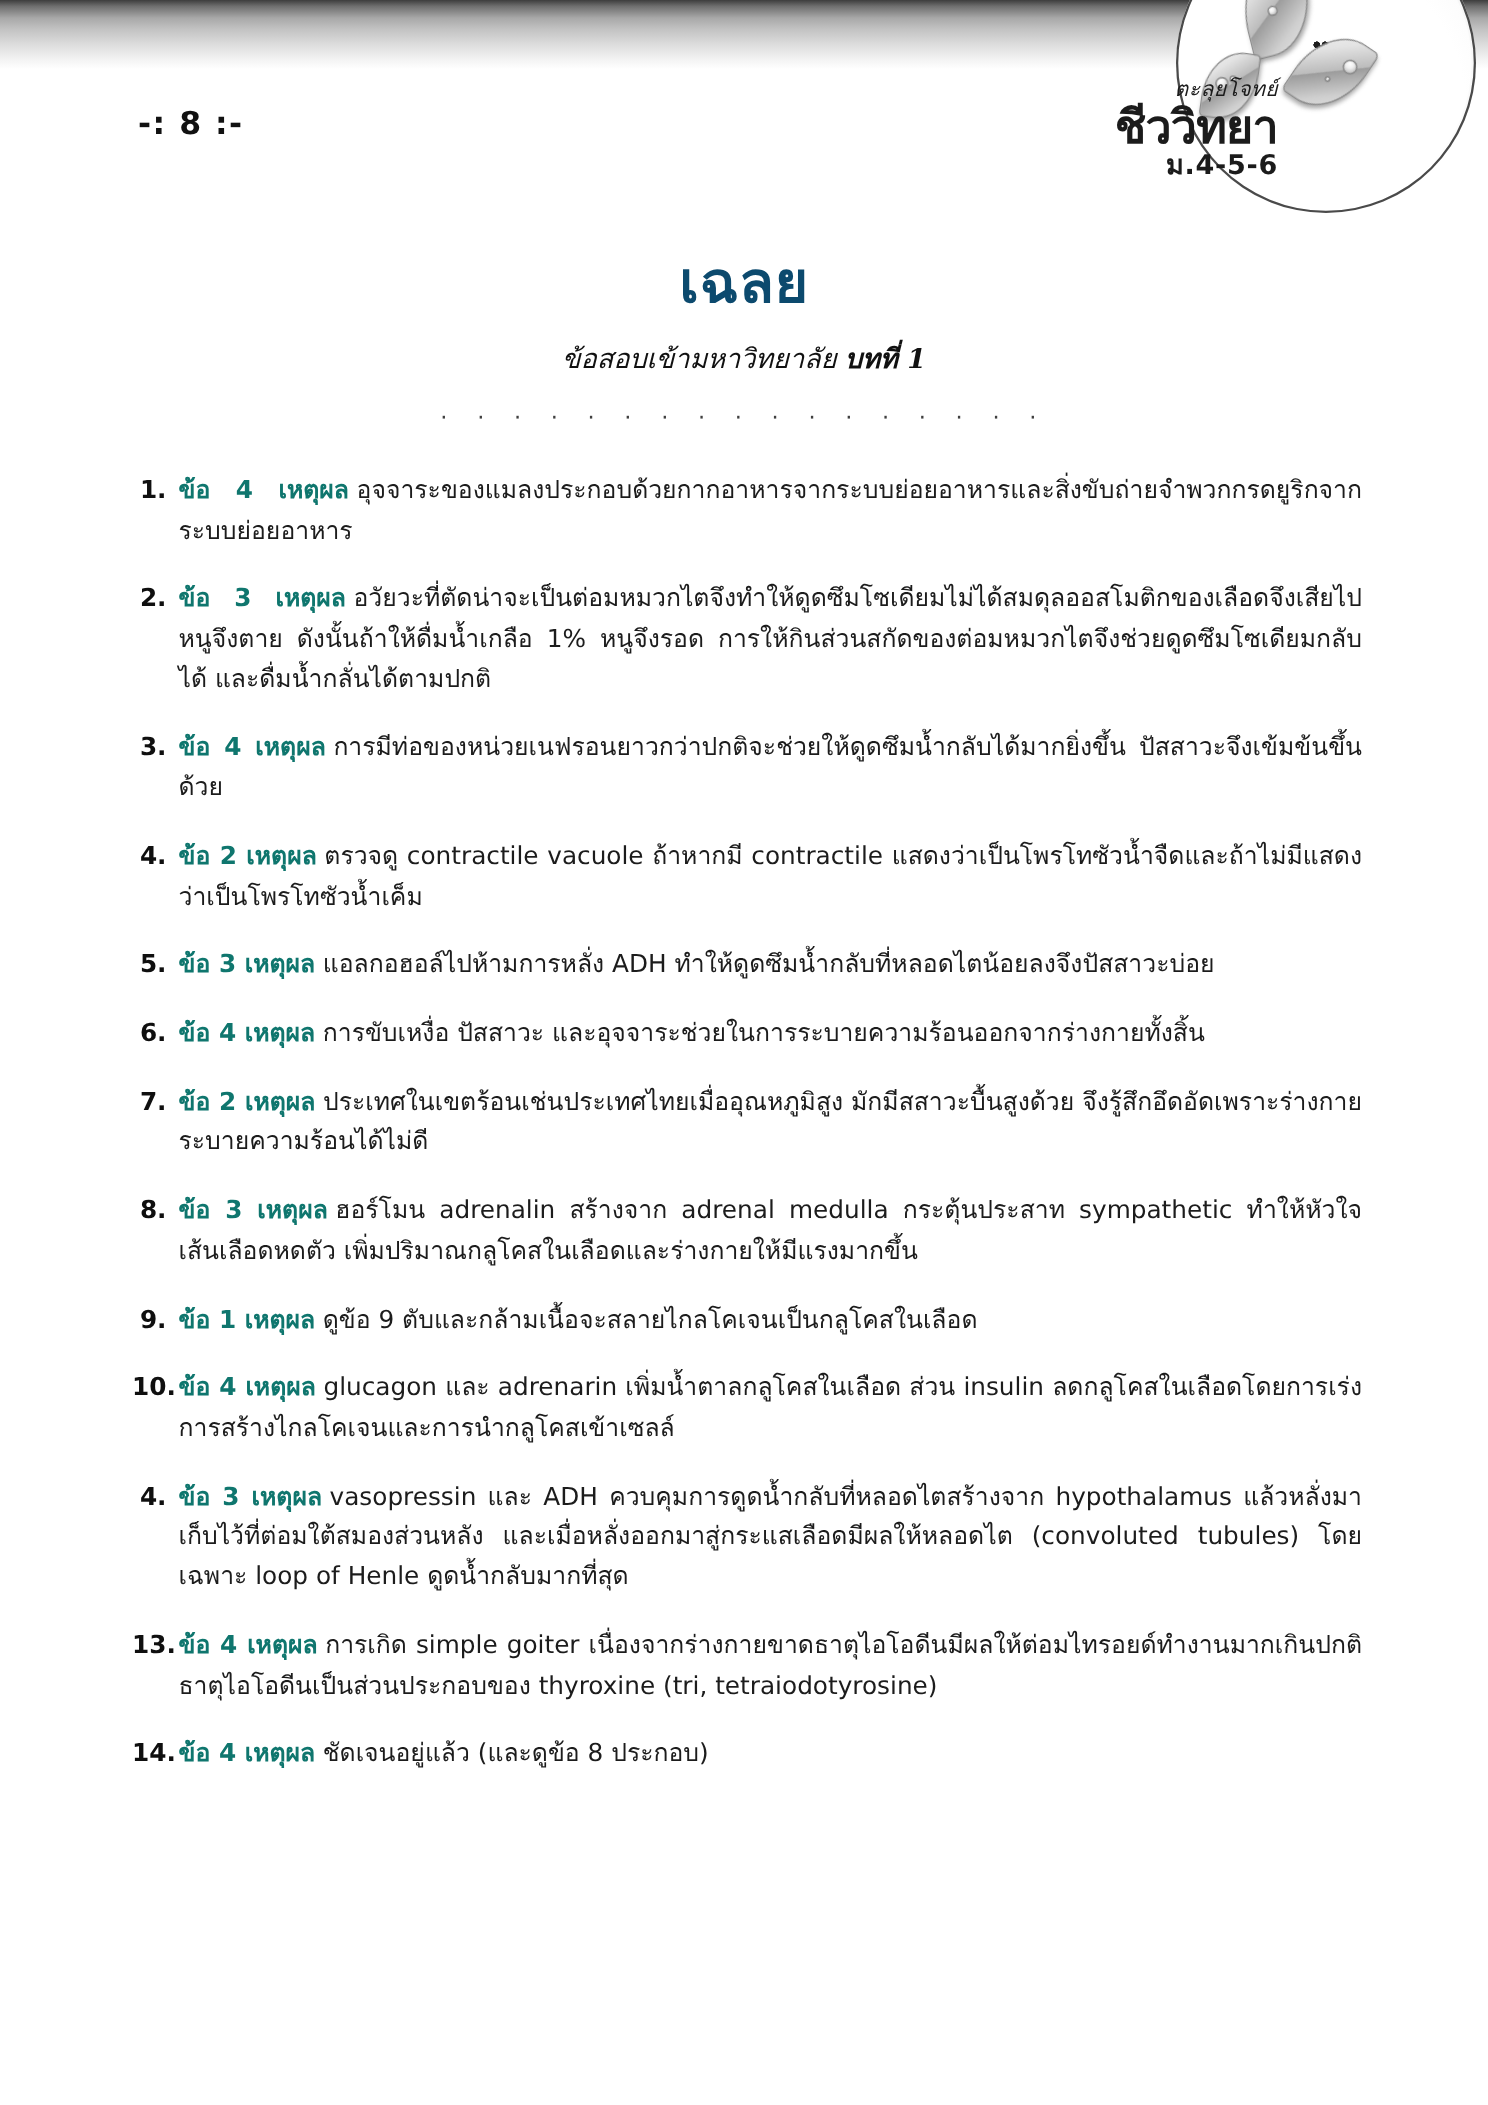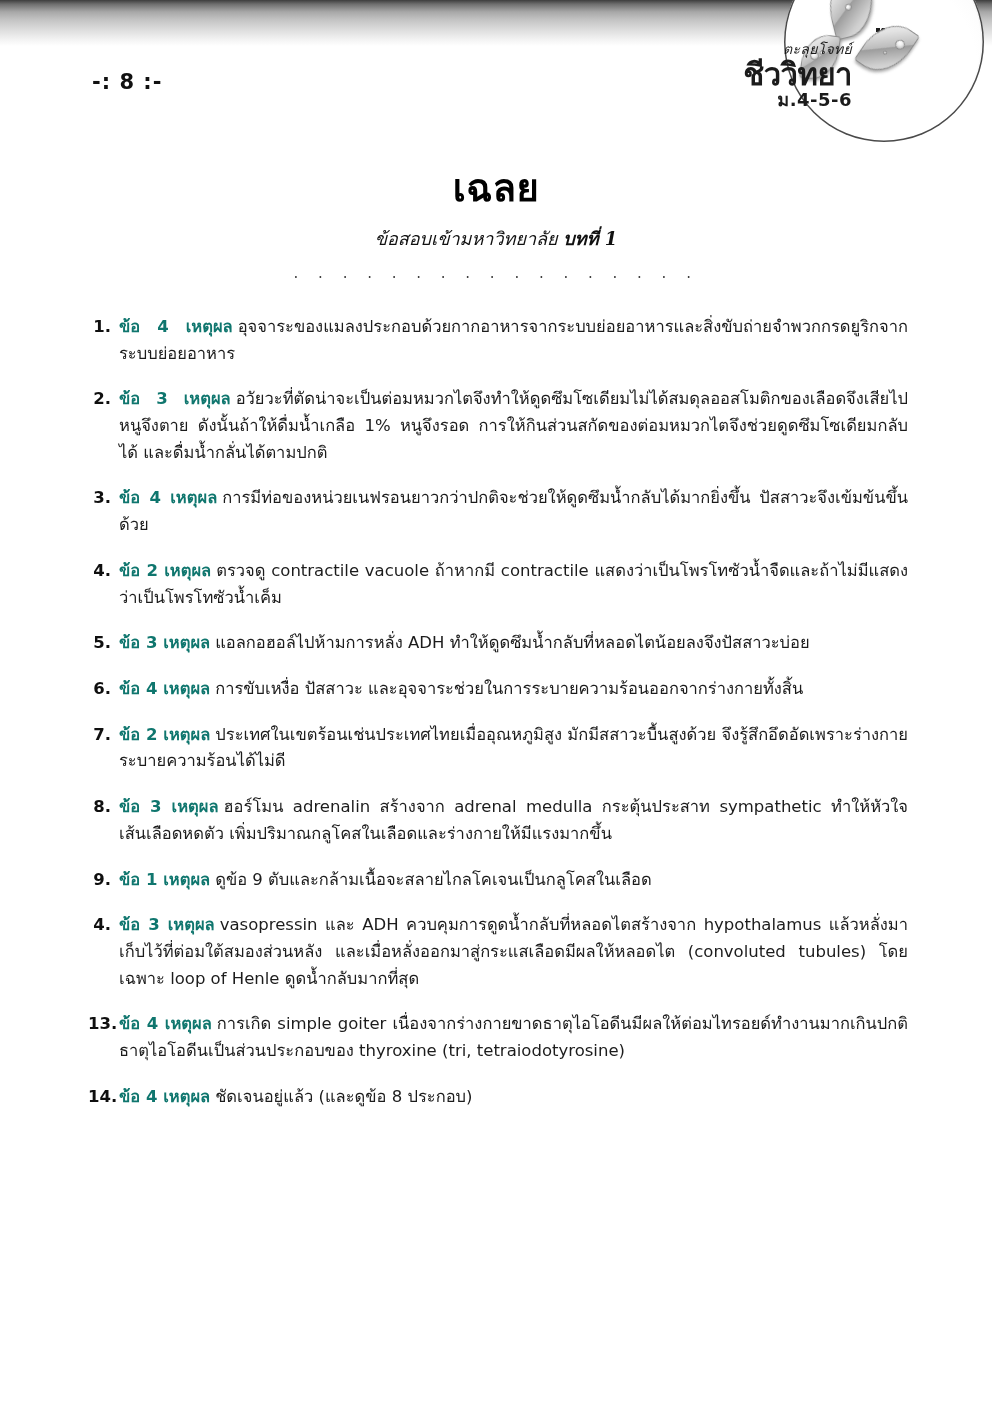--- a/index.html
+++ b/index.html
@@ -52,21 +52,21 @@
   #logo-circle::after {
     content: "";
     position: absolute;
     left: 3px; right: 3px; top: 3px; bottom: 3px;
     border-radius: 50%;
     background: radial-gradient(circle at 45% 65%, #ffffff 0%, #ffffff 62%, #fafafa 80%, #f2f2f2 100%);
   }
   .logo-text-wrap {
     position: absolute;
     right: 132px;
-    top: 100px;
+    top: 111px;
     text-align: right;
     white-space: nowrap;
     z-index: 6;
     color: #1b1b1b;
   }
   #logo-sub1 {
     font-family: "DejaVu Serif", "Liberation Serif", serif;
     font-style: italic;
     font-size: 14px;
     line-height: 1;
@@ -144,21 +144,21 @@
   #content {
     position: absolute;
     top: 0; left: 0;
     width: 992px;
     z-index: 2;
   }
   #doc-title {
     text-align: center;
     font-size: 38px;
     font-weight: bold;
-    color: #000000;
+    color: #0c4a6e;
     margin-top: 168px;
     letter-spacing: 0.5px;
     line-height: 1.1;
   }
   #doc-subtitle {
     text-align: center;
     font-family: "DejaVu Serif", "Liberation Serif", serif;
     font-style: italic;
     font-size: 18px;
     color: #111;
@@ -291,20 +291,24 @@
       </div>
       <div class="answer-item">
         <div class="item-number">8.</div>
         <div class="item-body"><span class="answer-label">ข้อ 3 เหตุผล</span><span class="answer-text">ฮอร์โมน adrenalin สร้างจาก adrenal medulla กระตุ้นประสาท sympathetic ทำให้หัวใจเส้นเลือดหดตัว เพิ่มปริมาณกลูโคสในเลือดและร่างกายให้มีแรงมากขึ้น</span></div>
       </div>
       <div class="answer-item">
         <div class="item-number">9.</div>
         <div class="item-body"><span class="answer-label">ข้อ 1 เหตุผล</span><span class="answer-text">ดูข้อ 9 ตับและกล้ามเนื้อจะสลายไกลโคเจนเป็นกลูโคสในเลือด</span></div>
       </div>
       <div class="answer-item">
+        <div class="item-number">10.</div>
+        <div class="item-body"><span class="answer-label">ข้อ 4 เหตุผล</span><span class="answer-text">glucagon และ adrenarin เพิ่มน้ำตาลกลูโคสในเลือด ส่วน insulin ลดกลูโคสในเลือดโดยการเร่งการสร้างไกลโคเจนและการนำกลูโคสเข้าเซลล์</span></div>
+      </div>
+      <div class="answer-item">
         <div class="item-number">4.</div>
         <div class="item-body"><span class="answer-label">ข้อ 3 เหตุผล</span><span class="answer-text">vasopressin และ ADH ควบคุมการดูดน้ำกลับที่หลอดไตสร้างจาก hypothalamus แล้วหลั่งมาเก็บไว้ที่ต่อมใต้สมองส่วนหลัง และเมื่อหลั่งออกมาสู่กระแสเลือดมีผลให้หลอดไต (convoluted tubules) โดยเฉพาะ loop of Henle ดูดน้ำกลับมากที่สุด</span></div>
       </div>
       <div class="answer-item">
         <div class="item-number">13.</div>
         <div class="item-body"><span class="answer-label">ข้อ 4 เหตุผล</span><span class="answer-text">การเกิด simple goiter เนื่องจากร่างกายขาดธาตุไอโอดีนมีผลให้ต่อมไทรอยด์ทำงานมากเกินปกติ ธาตุไอโอดีนเป็นส่วนประกอบของ thyroxine (tri, tetraiodotyrosine)</span></div>
       </div>
       <div class="answer-item">
         <div class="item-number">14.</div>
         <div class="item-body"><span class="answer-label">ข้อ 4 เหตุผล</span><span class="answer-text">ชัดเจนอยู่แล้ว </span><span class="answer-text ital">(และดูข้อ 8 ประกอบ)</span></div>

